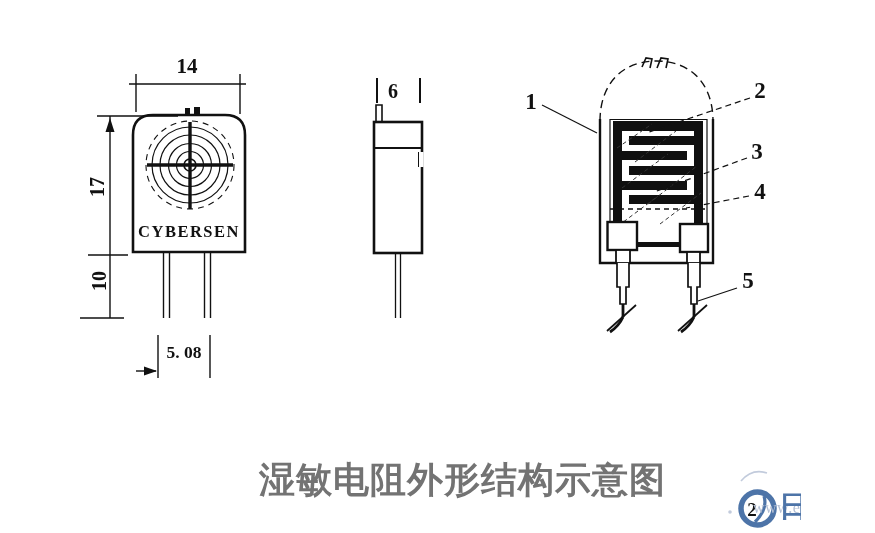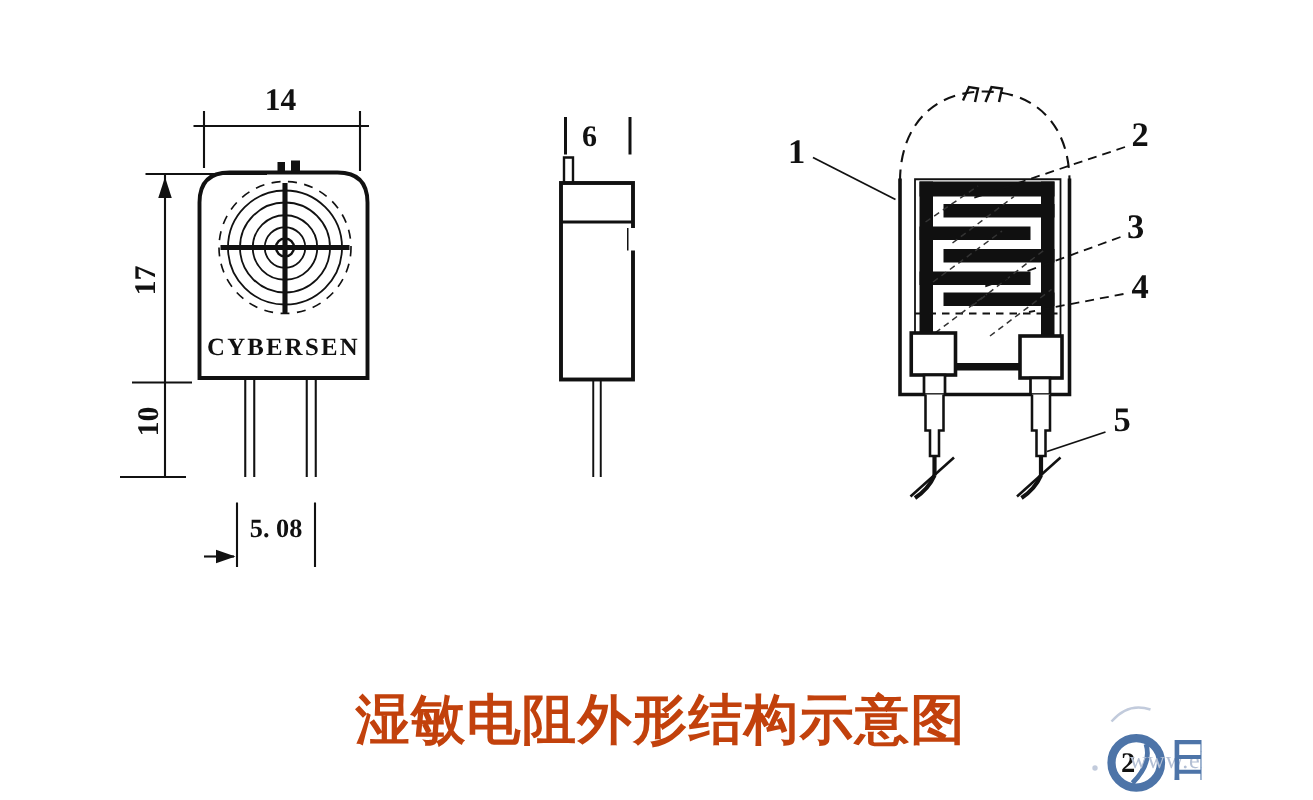--- a/index.html
+++ b/index.html
@@ -8,22 +8,22 @@
     width:801px;height:533px;
     background:#ffffff;
     overflow:hidden;
     font-family:"Liberation Serif","DejaVu Serif",serif;
   }
   svg{position:absolute;left:0;top:0;}
   svg text{font-family:"Liberation Serif","DejaVu Serif",serif;fill:#111;}
   .dimnum{font-weight:700;}
   .callout{font-weight:700;font-size:23px;}
   #title{
-    position:absolute;left:237px;top:456px;
-    font-size:36px;font-weight:700;color:#c2410c;
+    position:absolute;left:259px;top:456px;
+    font-size:36px;font-weight:700;color:#737373;
     letter-spacing:1px;white-space:nowrap;
   }
   .wm-faint-name{
     position:absolute;left:757px;top:479px;
     font-size:16px;color:#aab6cc;letter-spacing:4px;
     font-weight:600;white-space:nowrap;opacity:.8;
   }
   .wm-faint-url{
     position:absolute;left:753px;top:499px;
     font-size:16px;color:#b3bfd4;letter-spacing:.5px;white-space:nowrap;

